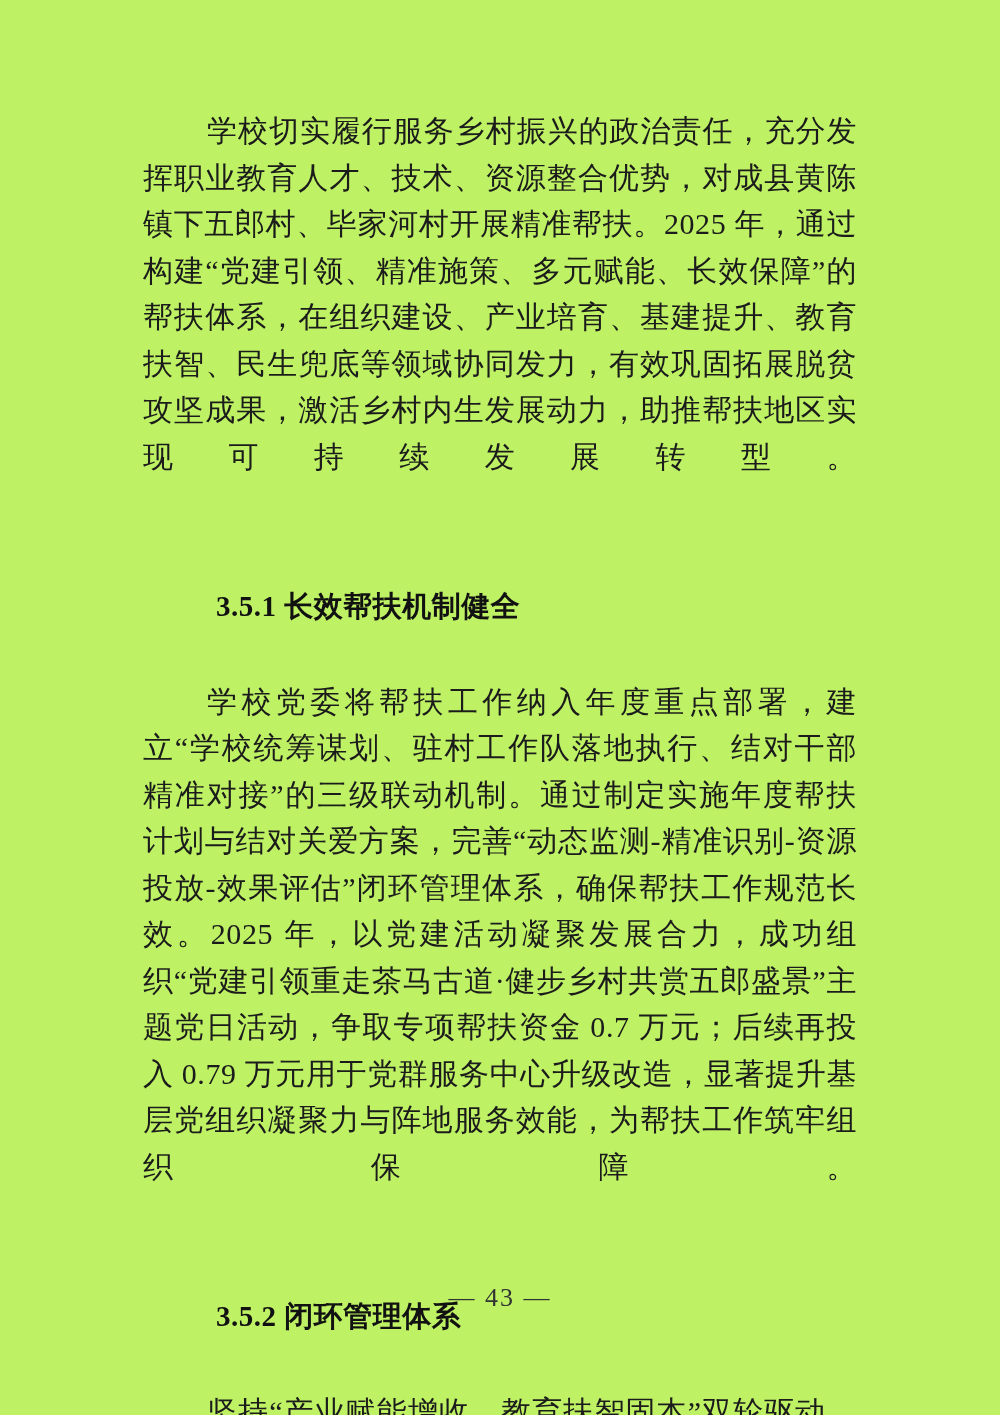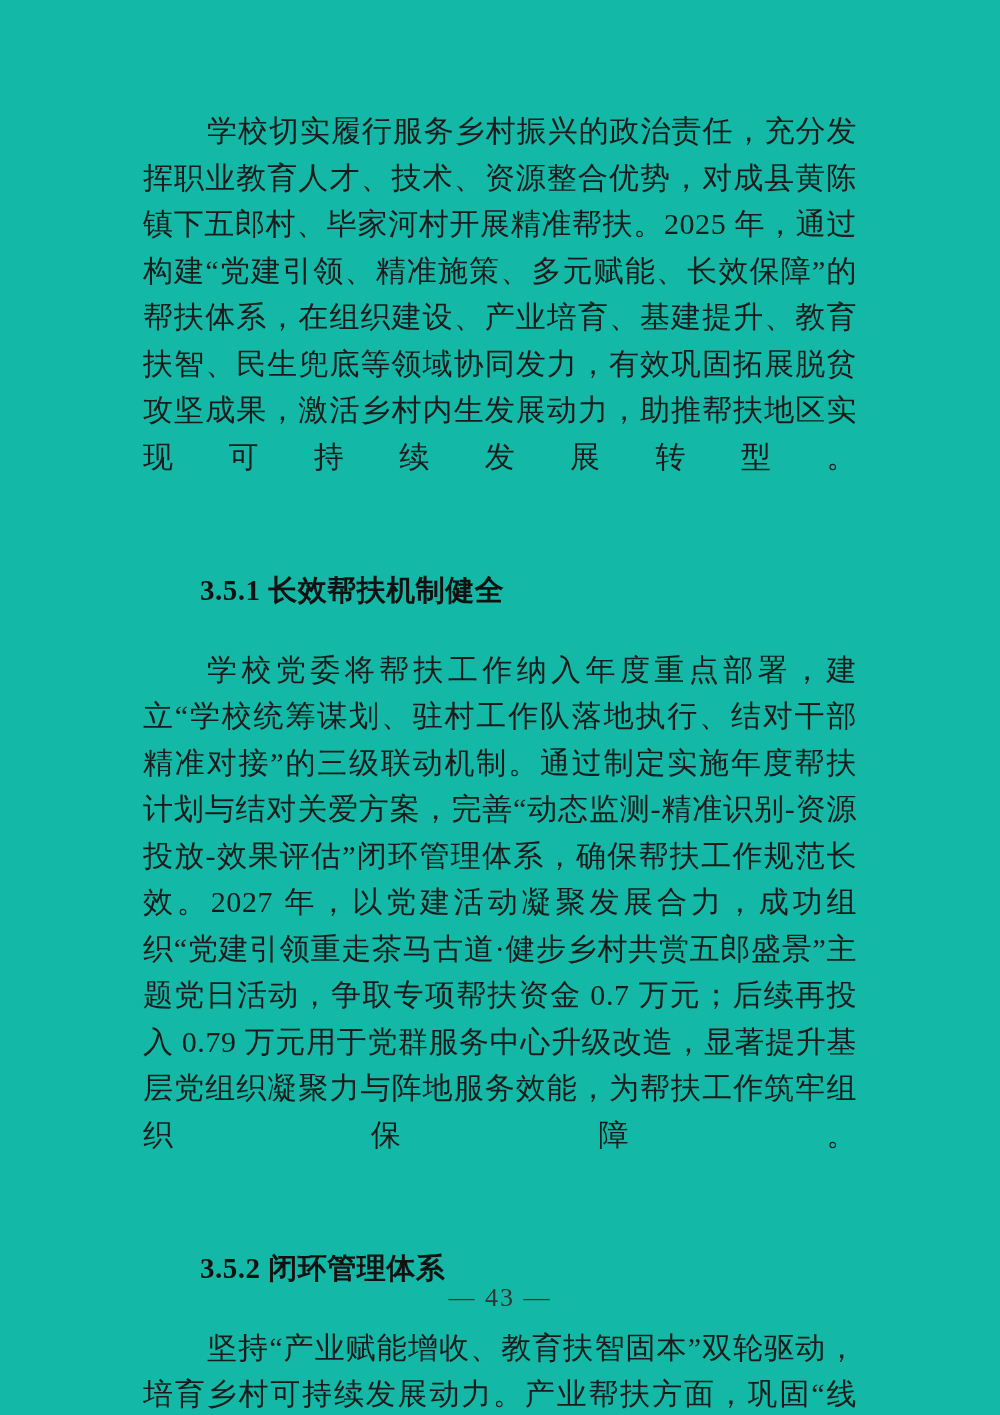--- a/index.html
+++ b/index.html
@@ -8,21 +8,21 @@
     background: #ffffff;
   }
   body {
     font-family: "Liberation Serif", "DejaVu Serif", serif;
     color: #1a1a1a;
   }
   .page {
     position: relative;
     width: 1000px;
     height: 1415px;
-    background: #14b8a6;
+    background: #bef264;
     overflow: hidden;
     box-sizing: border-box;
   }
   .content {
     position: absolute;
     left: 143px;
     top: 108px;
     width: 714px;
   }
   p.body-para {
@@ -36,21 +36,21 @@
     color: #1b1b1b;
     font-family: "Liberation Serif", "DejaVu Serif", serif;
     word-break: break-all;
   }
   p.body-para::after {
     content: "";
     display: inline-block;
     width: 100%;
   }
   h3.section-heading {
-    margin: 0;
+    margin: 16px;
     font-size: 29px;
     line-height: 46px;
     font-weight: bold;
     letter-spacing: 0.5px;
     color: #111111;
     font-family: "Liberation Serif", "DejaVu Serif", serif;
     text-indent: 57px;
   }
   .gap-before-heading { height: 40px; }
   .gap-after-heading  { height: 34px; }
@@ -75,21 +75,21 @@
   <div class="content">
 
     <p class="body-para">学校切实履行服务乡村振兴的政治责任，充分发挥职业教育人才、技术、资源整合优势，对成县黄陈镇下五郎村、毕家河村开展精准帮扶。2025 年，通过构建“党建引领、精准施策、多元赋能、长效保障”的帮扶体系，在组织建设、产业培育、基建提升、教育扶智、民生兜底等领域协同发力，有效巩固拓展脱贫攻坚成果，激活乡村内生发展动力，助推帮扶地区实现可持续发展转型。</p>
 
     <div class="gap-before-heading"></div>
 
     <h3 class="section-heading">3.5.1 长效帮扶机制健全</h3>
 
     <div class="gap-after-heading"></div>
 
-    <p class="body-para">学校党委将帮扶工作纳入年度重点部署，建立“学校统筹谋划、驻村工作队落地执行、结对干部精准对接”的三级联动机制。通过制定实施年度帮扶计划与结对关爱方案，完善“动态监测-精准识别-资源投放-效果评估”闭环管理体系，确保帮扶工作规范长效。2027 年，以党建活动凝聚发展合力，成功组织“党建引领重走茶马古道·健步乡村共赏五郎盛景”主题党日活动，争取专项帮扶资金 0.7 万元；后续再投入 0.79 万元用于党群服务中心升级改造，显著提升基层党组织凝聚力与阵地服务效能，为帮扶工作筑牢组织保障。</p>
+    <p class="body-para">学校党委将帮扶工作纳入年度重点部署，建立“学校统筹谋划、驻村工作队落地执行、结对干部精准对接”的三级联动机制。通过制定实施年度帮扶计划与结对关爱方案，完善“动态监测-精准识别-资源投放-效果评估”闭环管理体系，确保帮扶工作规范长效。2025 年，以党建活动凝聚发展合力，成功组织“党建引领重走茶马古道·健步乡村共赏五郎盛景”主题党日活动，争取专项帮扶资金 0.7 万元；后续再投入 0.79 万元用于党群服务中心升级改造，显著提升基层党组织凝聚力与阵地服务效能，为帮扶工作筑牢组织保障。</p>
 
     <div class="gap-before-heading"></div>
 
     <h3 class="section-heading">3.5.2 闭环管理体系</h3>
 
     <div class="gap-after-heading"></div>
 
     <p class="body-para">坚持“产业赋能增收、教育扶智固本”双轮驱动，培育乡村可持续发展动力。产业帮扶方面，巩固“线上线下结合、校内校外联动”消费帮扶体系，全年帮助两村农户销售面粉、挂面、土蜂蜜等特色农产品 3.39 万元，构建“稳定采购+灵</p>
 
   </div>

